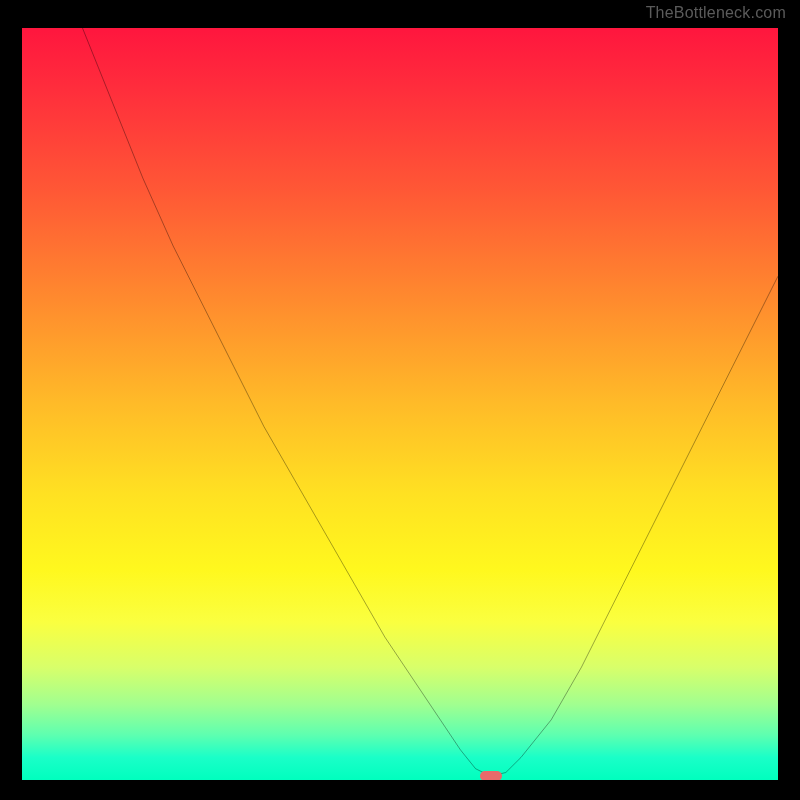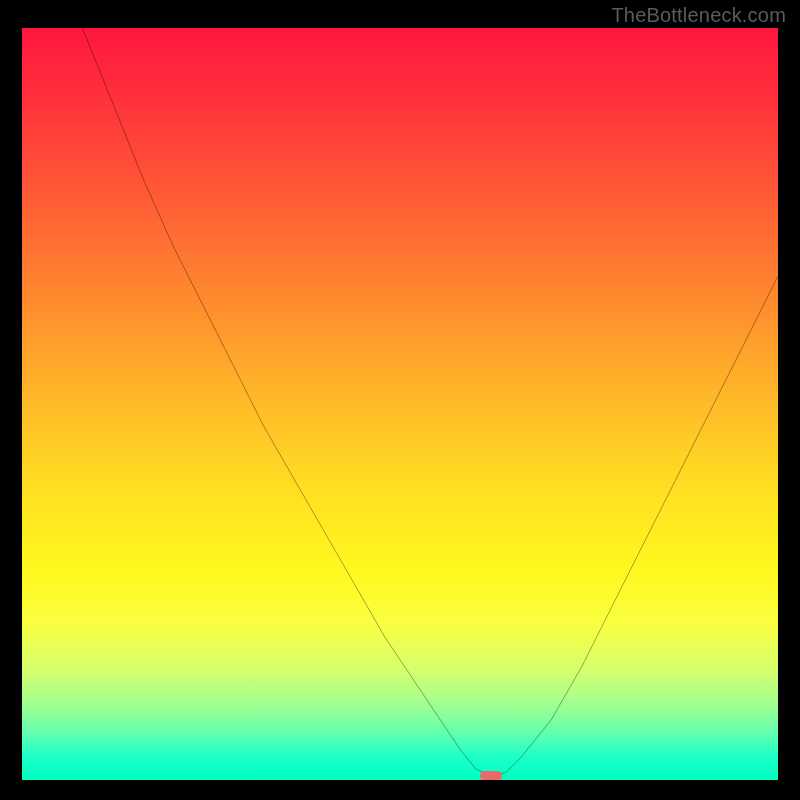--- a/index.html
+++ b/index.html
@@ -14,21 +14,21 @@
     position: relative;
     width: 800px;
     height: 800px;
     background: #000;
   }
   .attribution {
     position: absolute;
     top: 4px;
     right: 14px;
     color: #5b5b5b;
-    font-size: 20px;
+    font-size: 16px;
     font-weight: 500;
     letter-spacing: 0.2px;
     z-index: 10;
   }
   .plot {
     position: absolute;
     left: 22px;
     top: 28px;
     width: 756px;
     height: 752px;

